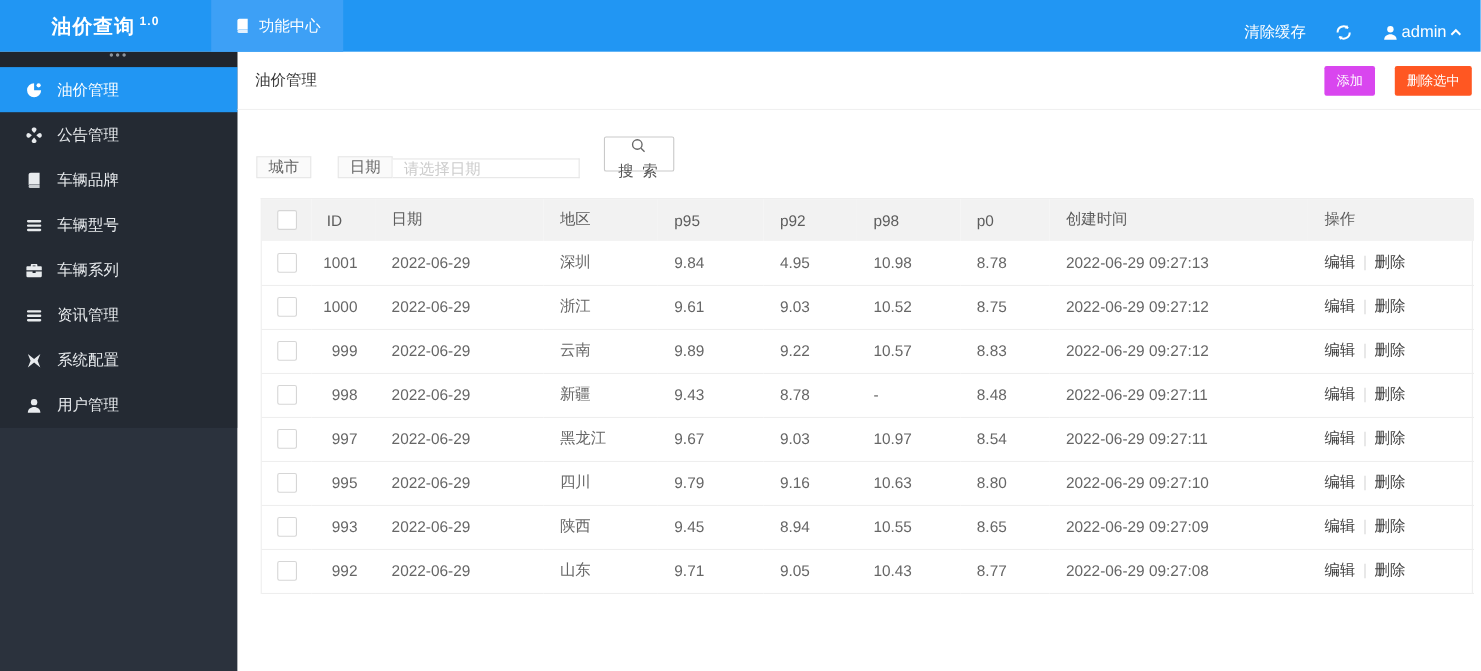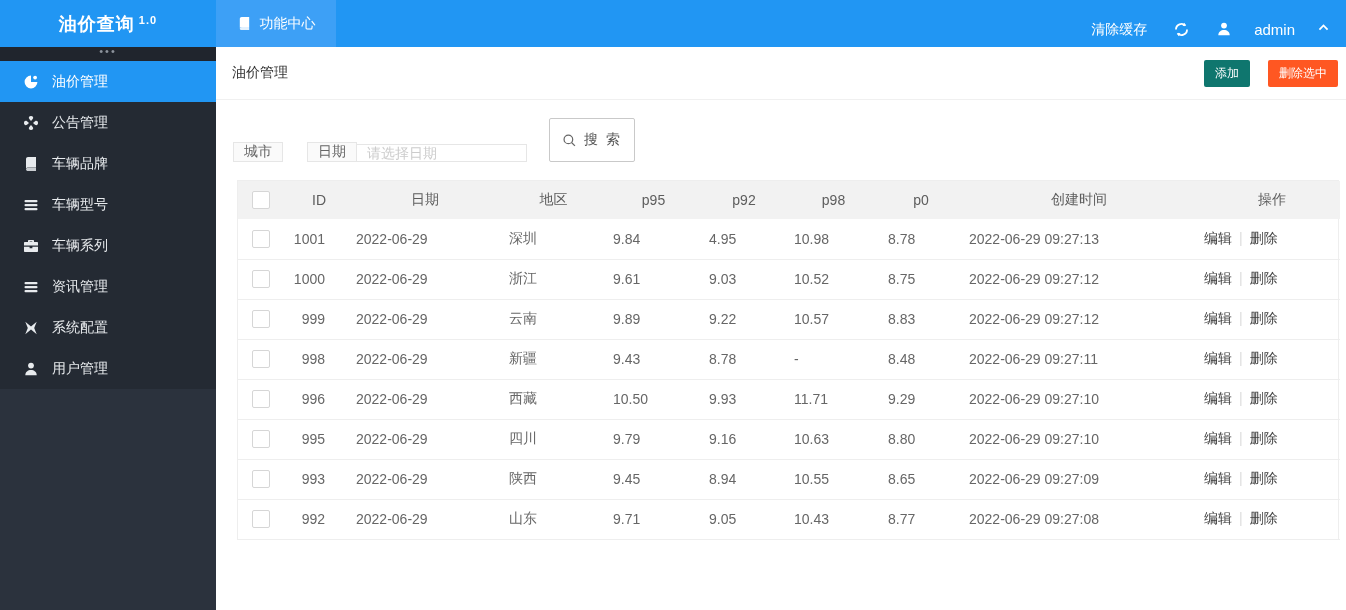--- a/index.html
+++ b/index.html
@@ -2,76 +2,76 @@
 <html><head>
 <meta charset="utf-8">
 <style>
   * { margin:0; padding:0; box-sizing:border-box; }
   html,body { width:1346px; height:610px; overflow:hidden; background:#fff;
     font-family:"Liberation Sans","DejaVu Sans",sans-serif; font-size:14px; }
 
   
   .header { position:absolute; top:0; left:0; width:1346px; height:47px;
     background:#2196f3; display:flex; align-items:stretch; color:#fff; z-index:5; }
-  .logo { width:216px; display:flex; align-items:center; justify-content:center;
+  .logo { width:192px; display:flex; align-items:center; justify-content:center;
     font-size:18px; font-weight:bold; letter-spacing:1px;border-radius:20px; }
   .logo sup { font-size:11px; font-weight:bold; margin-left:4px; transform:translateY(-4px); }
   .nav-tab { width:120px; display:flex; align-items:center; justify-content:center;
     gap:8px; background:#3da0f6; cursor:pointer; font-size:14px; }
   .header-right { margin-left:auto; display:flex; align-items:center; gap:26px; padding-right:16px;margin-top:12px; }
   .hr-link { cursor:pointer; font-size:14px; }
   .icon-svg { display:inline-flex; align-items:center; justify-content:center; }
-  .user-chunk { display:flex; align-items:flex-start; gap:22px; cursor:pointer; font-size:15px; }
+  .user-chunk { display:flex; align-items:center; gap:2px; cursor:pointer; font-size:15px; }
 
   
   .sidebar { position:absolute; top:47px; left:0; width:216px; height:563px;
     background:#2b323d; }
   .collapse-strip { height:14px; background:#20252d; color:#8d949d; text-align:center;
     font-size:11px; line-height:9px; letter-spacing:2px; cursor:pointer; }
   .menu { list-style:none; background:#242a33; }
   .menu-item { height:41px; display:flex; align-items:center; gap:13px;
     padding-left:23px; color:#e8ebee; cursor:pointer; font-size:14px; }
   .menu-item .micon { width:16px; height:16px; display:inline-flex; align-items:center; }
   .menu-item.active { background:#2196f3; color:#fff; }
 
   
   .main { position:absolute; top:47px; left:216px; width:1130px; height:563px; background:#fff; }
   .title-bar { height:53px; display:flex; align-items:center; padding:0 8px 0 16px;
     border-bottom:1px solid #f0f0f0; }
   .page-title { font-size:14px; color:#333; }
   .tb-buttons { margin-left:auto; display:flex; gap:18px; }
   .btn { border:none; color:#fff; font-size:12px; height:27px; padding:0 11px;
     border-radius:2px; cursor:pointer; font-family:inherit; }
-  .btn-add { background:#0f766e; }
+  .btn-add { background:#d946ef; }
   .btn-del { background:#ff5722; }
 
   
   .filters { margin-top:24px; padding-left:17px; display:flex; align-items:center; height:32px; }
   .fgroup { display:flex; align-items:flex-end; height:44px; }
   .flabel { background:#fafafa; border:1px solid #e6e6e6; color:#666; font-size:14px;
     display:flex; align-items:center; padding:0 10px; white-space:nowrap; }
   .fselect { width:175px; border:1px solid #e6e6e6; border-left:none; background:#fff;
     display:flex; align-items:center; padding:0 10px; color:#c2c2c2; cursor:pointer;
     position:relative; font-size:14px; }
   .caret-down { position:absolute; right:12px; width:0; height:0;
     border-left:6px solid transparent; border-right:6px solid transparent;
     border-top:6px solid #c2c2c2; }
   .finput { width:170px; border:1px solid #e6e6e6; border-left:none; padding:0 10px;
     font-size:14px; color:#666; outline:none; font-family:inherit; }
   .finput::placeholder { color:#ccc; }
   .gap22 { width:22px; } .gap24 { width:24px; }
-  .btn-search { height:44px; padding:0 12px; background:#fff; border:1px solid #c9c9c9;
+  .btn-search { height:32px; padding:0 12px; background:#fff; border:1px solid #c9c9c9;
     border-radius:2px; display:flex; align-items:center; gap:7px; color:#555;
-    font-size:14px; cursor:pointer; font-family:inherit; letter-spacing:2px; }
+    font-size:14px; cursor:pointer; font-family:inherit; letter-spacing:2px;flex-direction:column; }
 
   
   .table-wrap { margin:24px 7px 0 21px; border:1px solid #eee; border-bottom:none; }
   table { width:100%; border-collapse:collapse; table-layout:fixed; }
   thead th { background:#f2f2f2; height:38px; font-weight:normal; color:#5d5d5d;
-    text-align:center; padding-left:15px; font-size:14px; }
+    text-align:left; padding-left:15px; font-size:14px; }
   thead th.col-cb { padding-left:0; text-align:center; }
   thead th.h-id { padding-left:14px; }
   tbody td { height:40px; border-bottom:1px solid #eee; color:#666; font-size:14px;
     padding-left:15px; text-align:left; }
   tbody td.col-cb { padding-left:0; text-align:center; }
   tbody td.c-id { text-align:right; padding-left:0; padding-right:16px; }
   .checkbox { display:inline-block; width:18px; height:18px; background:#fff;
     border:1px solid #d6d6d6; border-radius:2px; vertical-align:middle; cursor:pointer; }
   .lnk { color:#404040; cursor:pointer; }
   .sep { color:#ddd; margin:0 7px; }
@@ -301,28 +301,28 @@
             <td>新疆</td>
             <td>9.43</td>
             <td>8.78</td>
             <td>-</td>
             <td>8.48</td>
             <td>2022-06-29 09:27:11</td>
             <td><span class="lnk">编辑</span><span class="sep">|</span><span class="lnk">删除</span></td>
           </tr>
           <tr>
             <td class="col-cb"><span class="checkbox"></span></td>
-            <td class="c-id">996</td>
-            <td>2022-06-29</td>
-            <td>西藏</td>
-            <td>10.50</td>
-            <td>9.93</td>
-            <td>11.71</td>
-            <td>9.29</td>
-            <td>2022-06-29 09:27:10</td>
+            <td class="c-id">997</td>
+            <td>2022-06-29</td>
+            <td>黑龙江</td>
+            <td>9.67</td>
+            <td>9.03</td>
+            <td>10.97</td>
+            <td>8.54</td>
+            <td>2022-06-29 09:27:11</td>
             <td><span class="lnk">编辑</span><span class="sep">|</span><span class="lnk">删除</span></td>
           </tr>
           <tr>
             <td class="col-cb"><span class="checkbox"></span></td>
             <td class="c-id">995</td>
             <td>2022-06-29</td>
             <td>四川</td>
             <td>9.79</td>
             <td>9.16</td>
             <td>10.63</td>

